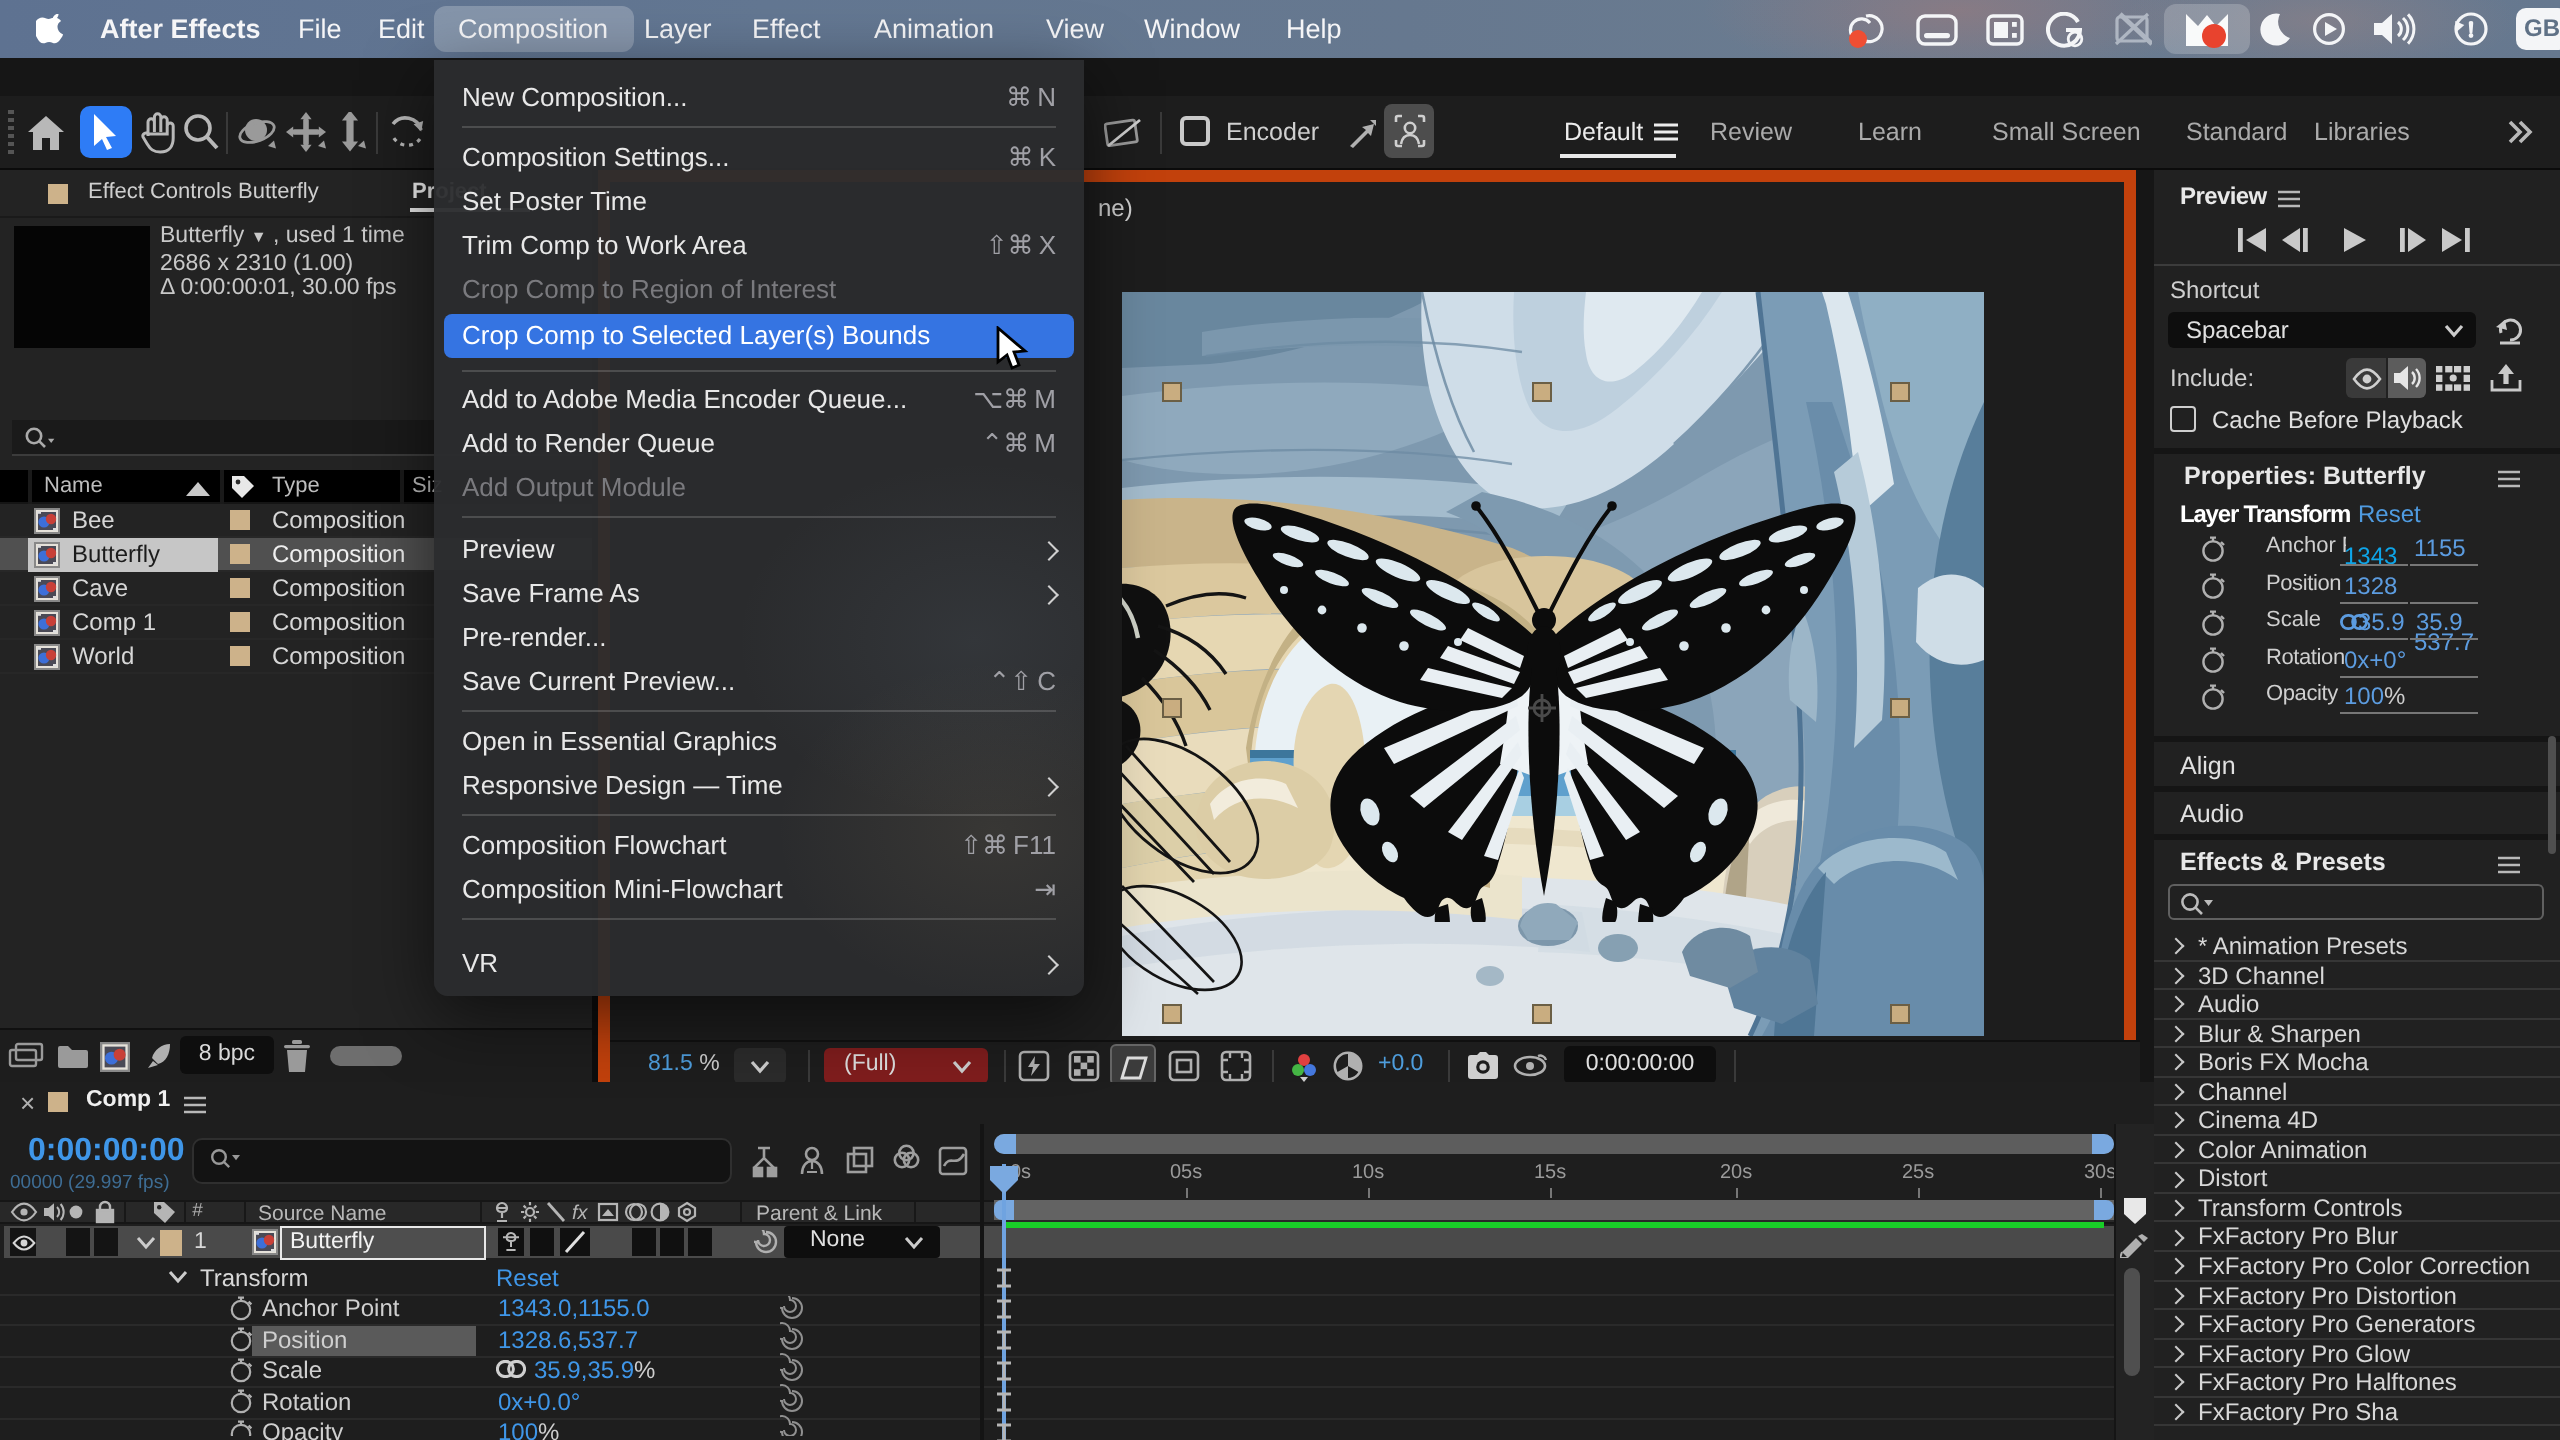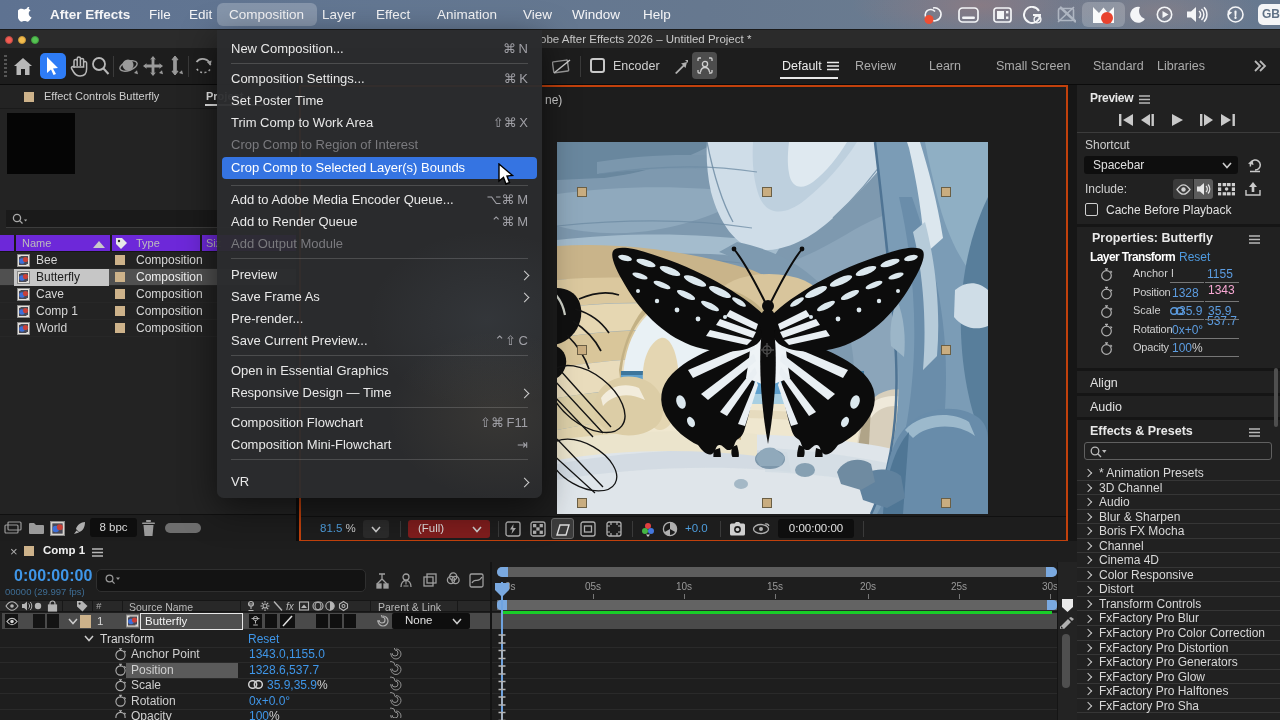--- a/index.html
+++ b/index.html
@@ -85,26 +85,20 @@
         </g>
       </svg>
   <svg class="abs" style="left:1226px;top:5px;" width="19" height="19" viewBox="0 0 19 19">
         <circle cx="9.5" cy="9.5" r="7.5" fill="none" stroke="#f4f5f7" stroke-width="1.6"></circle>
         <path fill="#f4f5f7" d="M2.5 5 L0.5 10 L5.5 9 Z" transform="rotate(-30 3 7)"></path>
         <path fill="#f4f5f7" d="M9.5 5.5 a1.1 1.1 0 0 1 1.1 1.2 l-0.35 4.4 a0.75 0.75 0 0 1 -1.5 0 L8.4 6.7 A1.1 1.1 0 0 1 9.5 5.5 Z M9.5 14 a1.2 1.2 0 1 1 0-2.4 1.2 1.2 0 0 1 0 2.4 Z"></path>
       </svg>
   <div class="abs" style="left:1258px;top:4px;width:26px;height:21px;background:#f4f5f7;border-radius:5px;color:#5f7186;font-weight:bold;font-size:12px;text-align:center;line-height:21px;">GB</div>
 </div>
 
-<div class="abs" style="left:0;top:29px;width:1280px;height:19px;background:#2b2b2b;border-top:1px solid #1a1a1a;">
-  <div class="abs" style="left:5px;top:6px;width:8px;height:8px;border-radius:50%;background:#f45c53;border:0.5px solid #b84a42;"></div>
-  <div class="abs" style="left:18px;top:6px;width:8px;height:8px;border-radius:50%;background:#f4bd4e;border:0.5px solid #c8973a;"></div>
-  <div class="abs" style="left:31px;top:6px;width:8px;height:8px;border-radius:50%;background:#56c353;border:0.5px solid #3f9e3e;"></div>
-  <div class="abs" style="left:540px;top:3px;color:#c9c9c9;font-size:11.5px;">obe After Effects 2026 – Untitled Project *</div>
-</div>
 
 <div class="abs" id="toolbar" style="left:0;top:48px;width:1280px;height:37px;background:#1d1d1d;border-bottom:1px solid #0b0b0b;">
 
   <div class="abs" style="left:4px;top:7px;width:3px;height:22px;background:repeating-linear-gradient(to bottom,#555 0,#555 2px,transparent 2px,transparent 4px);"></div>
 
   <svg class="abs" style="left:13px;top:9px;" width="20" height="19" viewBox="0 0 20 19">
         <path fill="#b8b8b8" d="M10 1 L19 9 H16.5 V18 H12 V12 H8 V18 H3.5 V9 H1 Z"></path>
       </svg>
 
   <div class="abs" style="left:40px;top:54px;"></div>
@@ -204,30 +198,33 @@
 <div class="abs" id="leftpanel" style="left:0;top:85px;width:298px;height:456px;background:#232323;">
 
   <div class="abs" style="left:0;top:0;width:298px;height:24px;background:#232323;border-bottom:1px solid #1a1a1a;">
     <div class="abs" style="left:24px;top:7px;width:10px;height:10px;background:#cdb28a;"></div>
     <div class="abs" style="left:44px;top:5px;color:#cfcfcf;font-size:11px;">Effect Controls Butterfly</div>
     <div class="abs" style="left:206px;top:5px;color:#f0f0f0;font-size:11px;font-weight:bold;">Project</div>
     <div class="abs" style="left:205px;top:19px;width:60px;height:2px;background:#e8e8e8;"></div>
   </div>
 
   <div class="abs" style="left:7px;top:28px;width:68px;height:61px;background:#050505;"></div>
+  <div class="abs" style="left:80px;top:27px;color:#c8c8c8;font-size:11.5px;line-height:12.5px;">
+    Butterfly <span style="font-size:8px;">▼</span> , used 1 time<br>2686 x 2310 (1.00)<br>Δ 0:00:00:01, 30.00 fps
+  </div>
 
   <div class="abs" style="left:6px;top:125px;width:286px;height:18px;background:#1a1a1a;border-bottom:1px solid #3c3c3c;">
     <svg class="abs" style="left:6px;top:3px;" width="16" height="12" viewBox="0 0 16 12">
           <circle cx="5" cy="5" r="3.6" fill="none" stroke="#aaa" stroke-width="1.3"></circle>
           <path stroke="#aaa" stroke-width="1.3" d="M7.6 7.6 L10.5 10.5"></path>
           <path fill="#aaa" d="M11.5 6 l4 0 -2 2.6z" transform="scale(0.8) translate(3.5,2)"></path>
         </svg>
   </div>
 
-  <div class="abs" style="left:0;top:150px;width:298px;height:17px;background:#6d28d9;border-bottom:1px solid #151515;color:#bdbdbd;font-size:11px;">
+  <div class="abs" style="left:0;top:150px;width:298px;height:17px;background:#000000;border-bottom:1px solid #151515;color:#bdbdbd;font-size:11px;">
     <div class="abs" style="left:14px;top:0;width:2px;height:17px;background:#1a1a1a;"></div>
     <span class="abs" style="left:22px;top:2px;">Name</span>
     <svg class="abs" style="left:93px;top:6px;" width="12" height="7" viewBox="0 0 12 7">
           <path fill="#c9c9c9" d="M6 0 L12 7 H0z"></path>
         </svg>
     <div class="abs" style="left:110px;top:0;width:2px;height:17px;background:#1a1a1a;"></div>
     <svg class="abs" style="left:115px;top:2px;" width="13" height="13" viewBox="0 0 13 13">
           <path fill="#e8e8e8" d="M1 1 h6 l5 5 -6 6 -5 -5z"></path>
           <circle cx="4" cy="4" r="1.2" fill="#2a2a2a"></circle>
         </svg>
@@ -331,21 +328,21 @@
             <rect x="4" y="0" width="5" height="2" rx="0.8"></rect>
             <path d="M1.5 5 h10 l-1 11 h-8z"></path>
           </g>
         </svg>
     <div class="abs" style="left:165px;top:8px;width:36px;height:10px;background:#6e6e6e;border-radius:5px;"></div>
   </div>
 </div>
 
 <div class="abs" style="left:296px;top:85px;width:3px;height:456px;background:#0d0d0d;"></div>
 
-<div class="abs" id="comppanel" style="left:299px;top:85px;width:769px;height:457px;background:#1d1d1d;border:2px solid #c2410c;">
+<div class="abs" id="comppanel" style="left:299px;top:85px;width:769px;height:457px;background:#1d1d1d;border:6px solid #c2410c;">
   <div class="abs" style="left:244px;top:6px;color:#cfcfcf;font-size:12px;">ne)</div>
 
   <div class="abs" id="compimg" style="left:256px;top:55px;width:431px;height:372px;background:#c3d4e1;overflow:hidden;">
     <svg width="431" height="372" viewBox="0 0 431 372">
       <rect width="431" height="372" fill="#8ba5ba"></rect>
 
       <path d="M0,0 H431 V40 C380,52 330,68 290,92 C250,116 210,132 170,134 C110,136 50,142 0,152 Z" fill="#7e99af"></path>
       <path d="M0,0 H160 C128,18 86,32 44,36 L0,38 Z" fill="#69879e"></path>
       <path d="M0,52 C60,44 130,42 195,52 C165,72 122,86 82,90 C52,93 22,90 0,84 Z" fill="#8fa9bd"></path>
       <path d="M0,98 C70,90 150,90 225,102 L215,118 C150,108 70,110 0,122 Z" fill="#a4bccd"></path>
@@ -670,21 +667,21 @@
               <circle cx="6.5" cy="7.5" r="4.8"></circle>
               <path d="M5 0.8 h3 M6.5 1 v2 M10.5 3 l1.5 1.5"></path>
             </g>
         <use href="#sw" y="18.5"></use>
             <use href="#sw" y="37"></use>
             <use href="#sw" y="55.5"></use>
             <use href="#sw" y="74"></use>
       </g>
     </svg>
     <div class="abs" style="left:56px;top:0px;width:40px;overflow:hidden;white-space:nowrap;font-size:11px;">Anchor P.</div>
-        <span class="abs" style="left:95px;top:16px;color:#f9a8d4;margin-left:36px;">1343</span>
+        <span class="abs" style="left:95px;top:4px;color:#0ea5e9;">1343</span>
         <span class="abs" style="left:130px;top:0;color:#5c9ce0;">1155</span>
     <div class="abs" style="left:93px;top:15px;width:34px;height:1px;background:#777;"></div>
         <div class="abs" style="left:128px;top:15px;width:34px;height:1px;background:#777;"></div>
     <div class="abs" style="left:56px;top:18.5px;width:40px;overflow:hidden;white-space:nowrap;font-size:11px;letter-spacing:-0.2px;">Position</div>
         <span class="abs" style="left:95px;top:18.5px;color:#5c9ce0;">1328</span>
         <span class="abs" style="left:130px;top:18.5px;color:#5c9ce0;width:33px;overflow:hidden;margin-top:28px;">537.7</span>
     <div class="abs" style="left:93px;top:33.5px;width:34px;height:1px;background:#777;"></div>
         <div class="abs" style="left:128px;top:33.5px;width:34px;height:1px;background:#777;"></div>
     <div class="abs" style="left:56px;top:37px;font-size:11px;">Scale</div>
     <svg class="abs" style="left:93px;top:40px;" width="14" height="8" viewBox="0 0 14 8">
@@ -723,21 +720,21 @@
         </svg>
   </div>
   <div id="fxlist" style="position:absolute;left:0;top:381px;width:203px;font-size:12px;color:#d8d8d8;">
     <div class="fxrow">* Animation Presets</div>
     <div class="fxrow">3D Channel</div>
     <div class="fxrow">Audio</div>
     <div class="fxrow">Blur &amp; Sharpen</div>
     <div class="fxrow">Boris FX Mocha</div>
     <div class="fxrow">Channel</div>
     <div class="fxrow">Cinema 4D</div>
-    <div class="fxrow">Color Responsive</div>
+    <div class="fxrow">Color Animation</div>
     <div class="fxrow">Distort</div>
     <div class="fxrow">Transform Controls</div>
     <div class="fxrow">FxFactory Pro Blur</div>
     <div class="fxrow">FxFactory Pro Color Correction</div>
     <div class="fxrow">FxFactory Pro Distortion</div>
     <div class="fxrow">FxFactory Pro Generators</div>
     <div class="fxrow">FxFactory Pro Glow</div>
     <div class="fxrow">FxFactory Pro Halftones</div>
     <div class="fxrow">FxFactory Pro Sha</div>
   </div>

